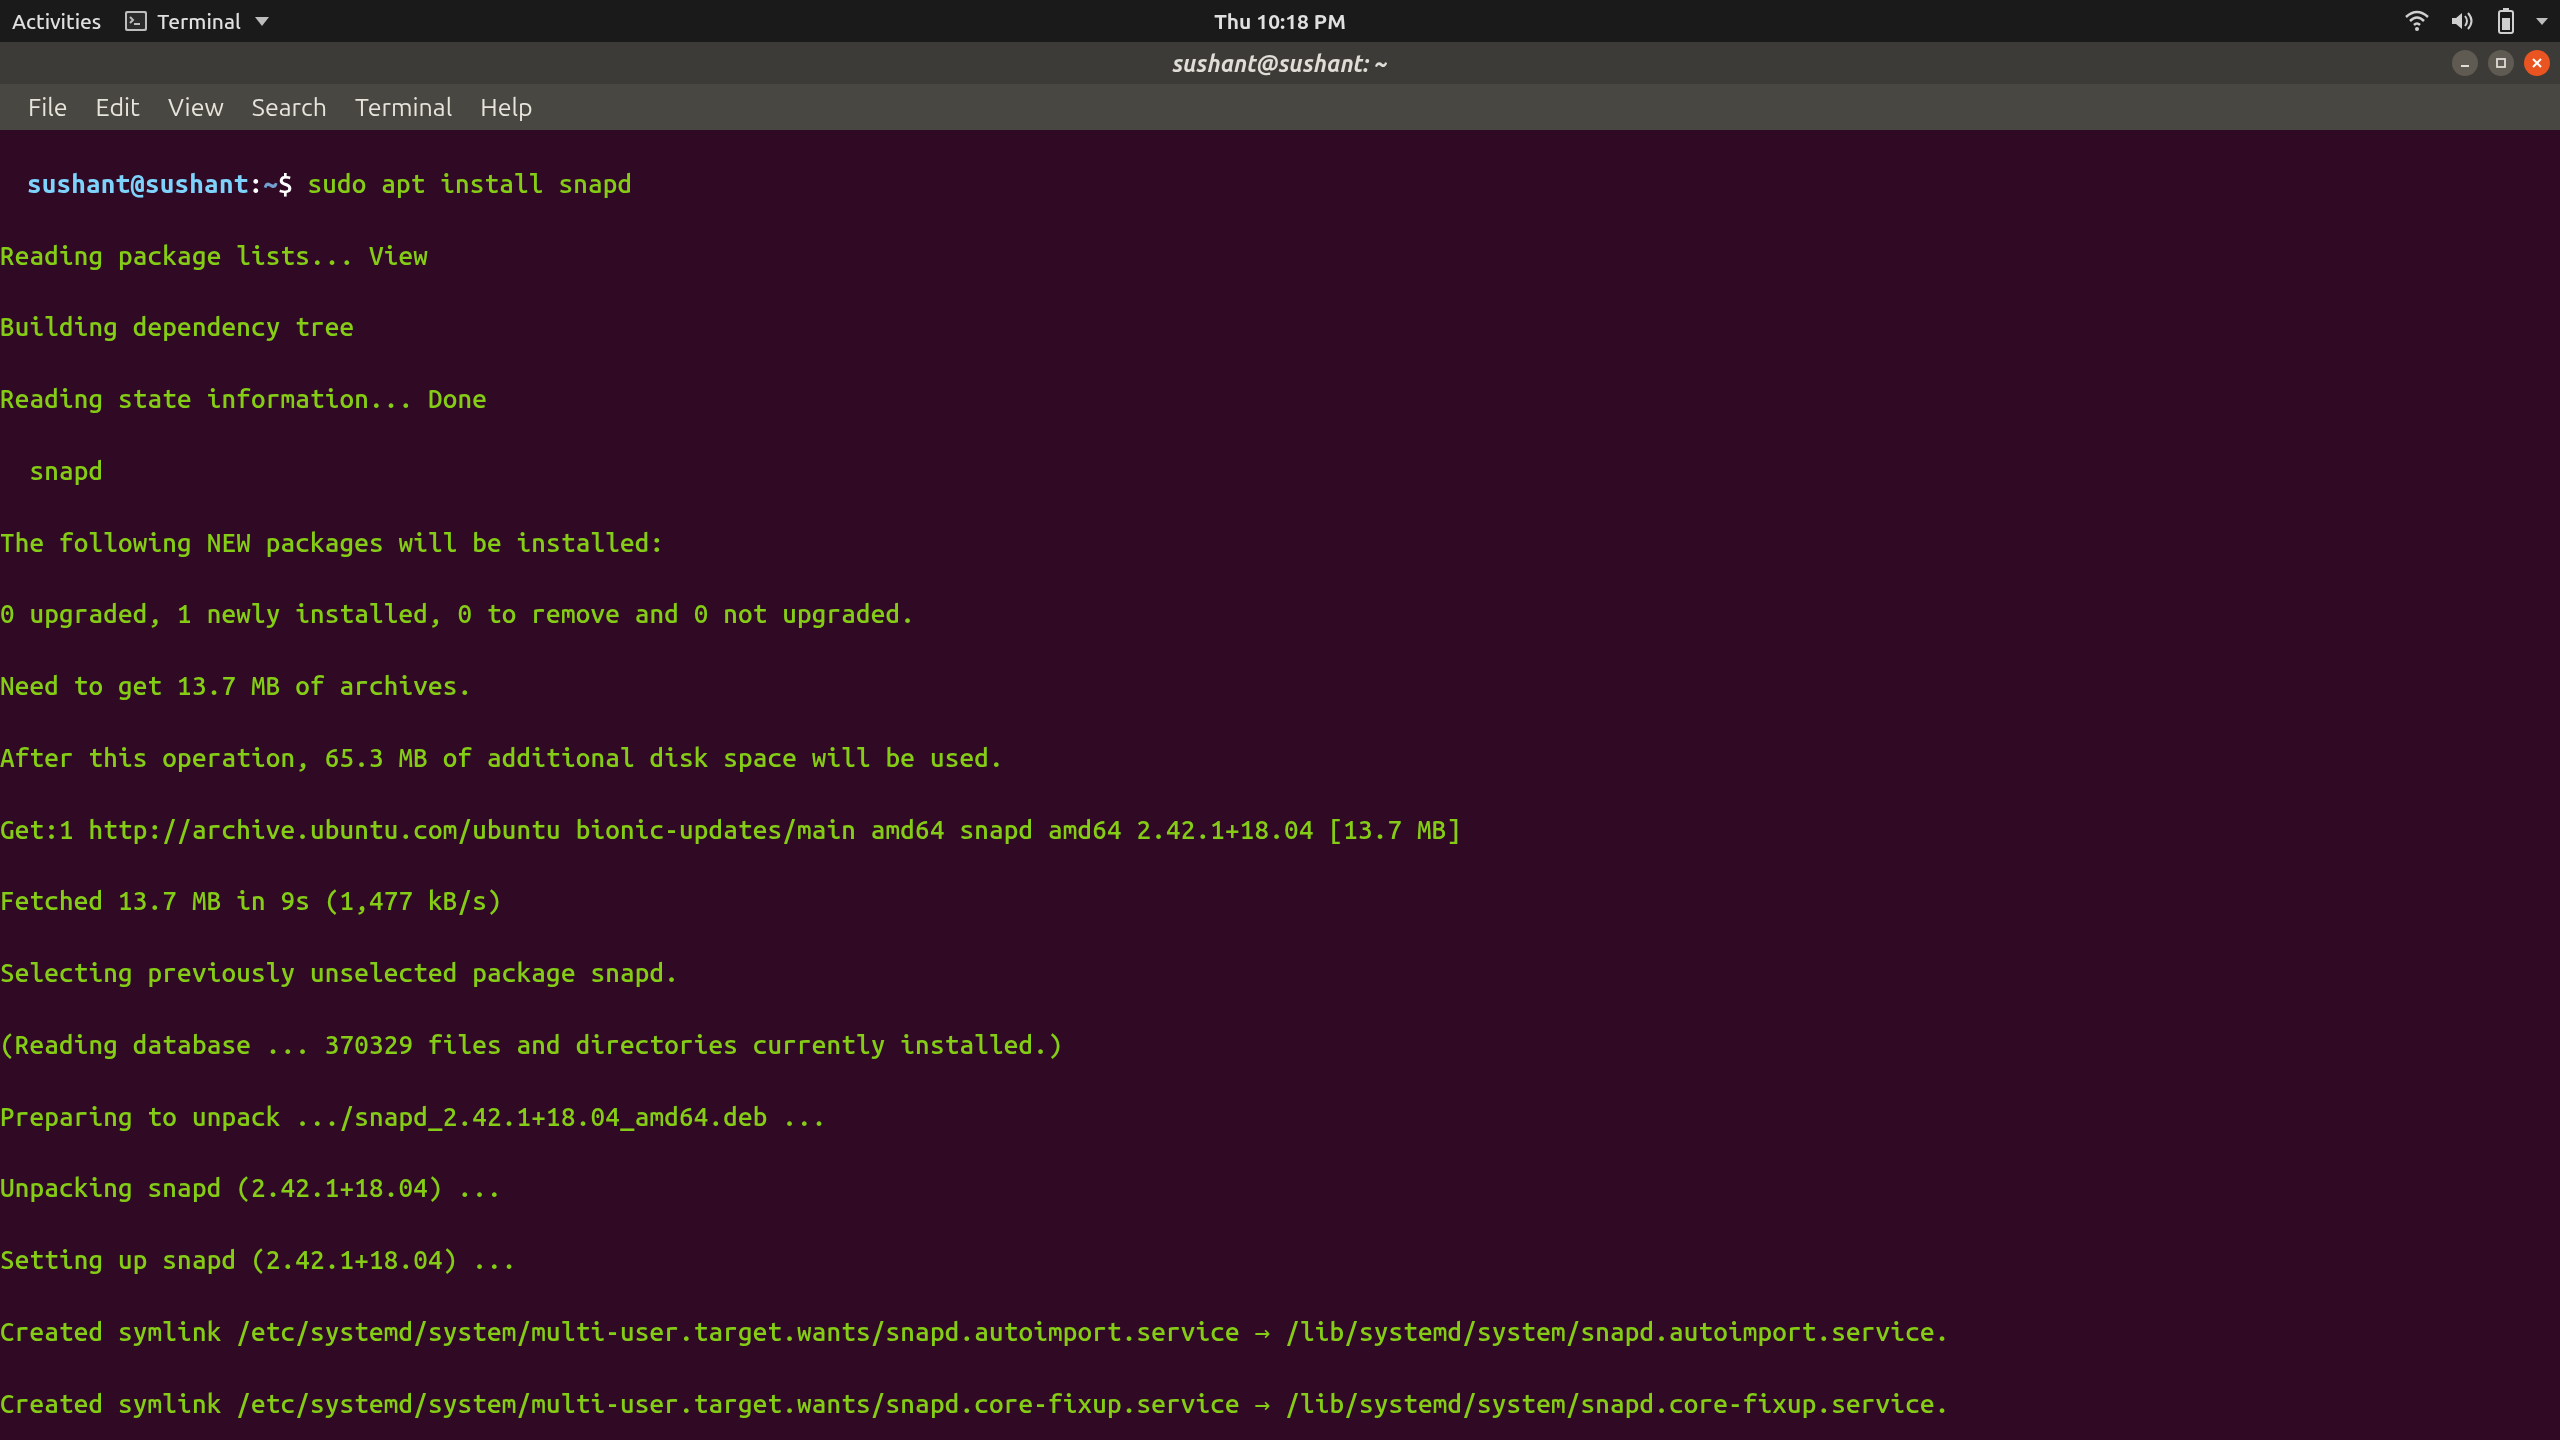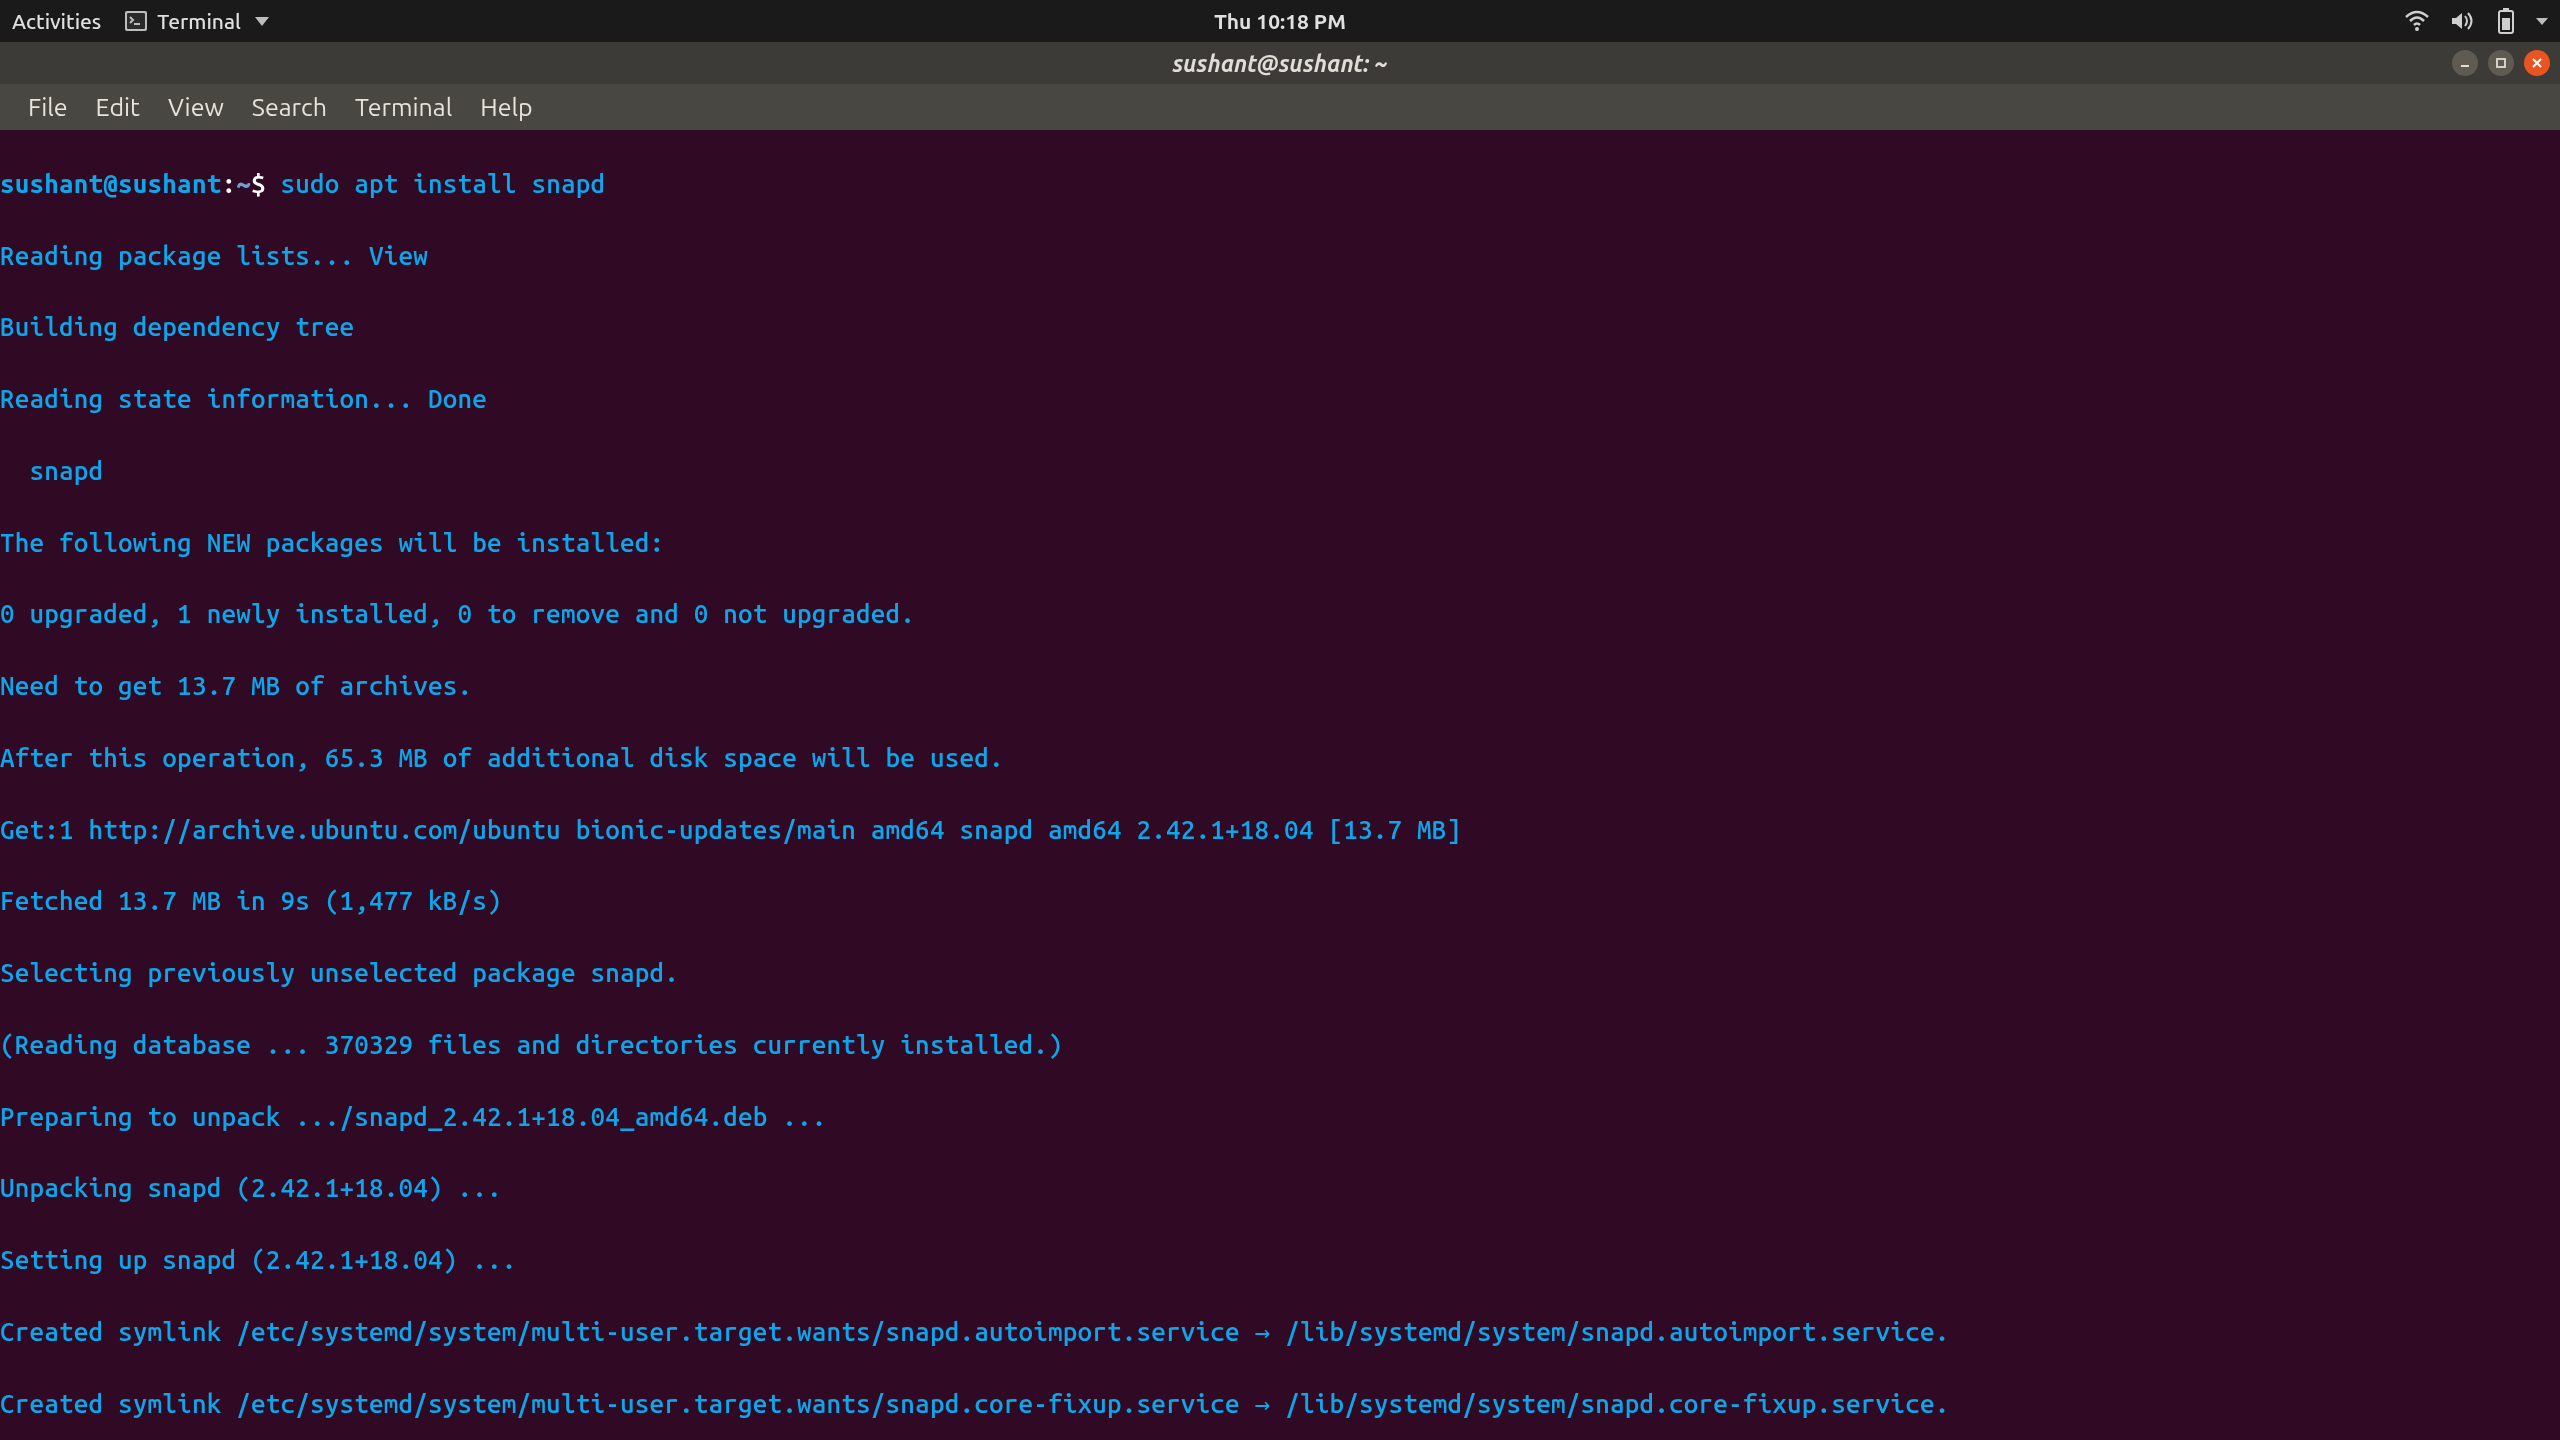--- a/index.html
+++ b/index.html
@@ -109,24 +109,24 @@
     .terminal {
       background: #300a24;
       font-family: "Ubuntu Mono", "DejaVu Sans Mono", monospace;
       font-size: 26px;
       line-height: 1.38;
       padding: 0 0 0 0;
       white-space: pre;
       font-weight: 500;
       letter-spacing: 0.2px;
     }
-    .prompt-user { color: #0ea5e9; font-weight: bold; }
+    .prompt-user { color: #7dd3fc; font-weight: bold; margin-left: 27px; }
     .prompt-path { color: #729fcf; font-weight: bold; }
     .prompt-white { color: #ffffff; }
-    .term-text { color: #0ea5e9; }
+    .term-text { color: #84cc16; }
 
     
     .tray-icon svg { display: block; }
   </style>
 </head>
 <body>
 
 <div class="top-bar">
   <div class="top-bar-left">
     <span>Activities</span>

